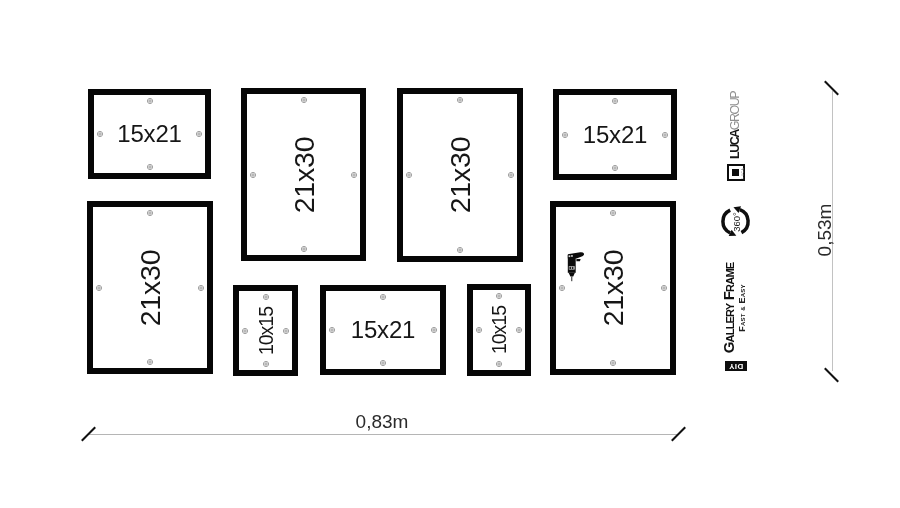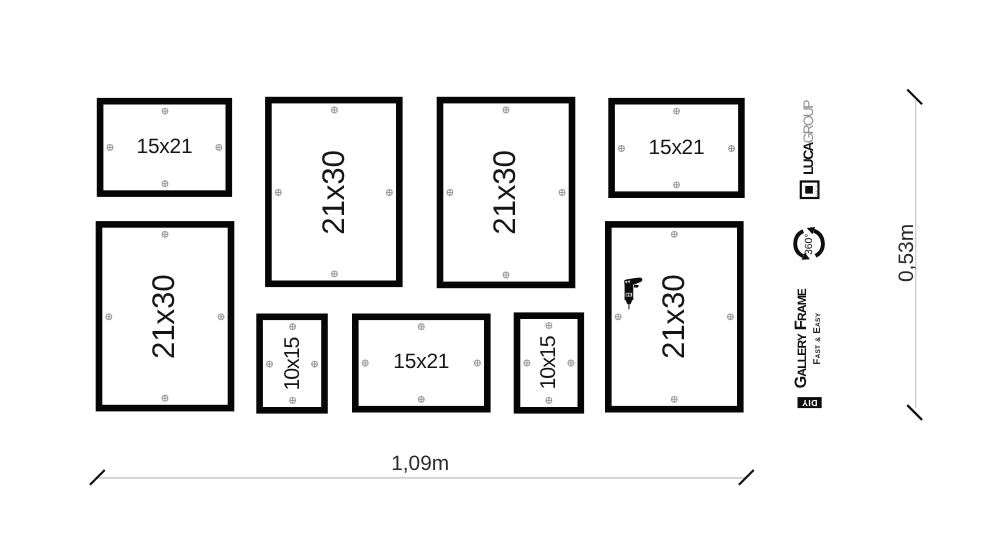--- a/index.html
+++ b/index.html
@@ -2,21 +2,21 @@
 <html><head>
 <meta charset="utf-8">
 <style>
 html,body{margin:0;padding:0}
 body{width:900px;height:508px;background:#ffffff;position:relative;overflow:hidden;
      font-family:"Liberation Sans",sans-serif}
 .frame{position:absolute;box-sizing:border-box;border:6px solid #060606;background:#fff}
 .lbl{position:absolute;top:50%;left:50%;color:#161616;white-space:nowrap}
 .lbl-h{transform:translate(-50%,-50%)}
 .lbl-v{transform:translate(-50%,-50%) rotate(-90deg)}
-.s18{font-size:19px;letter-spacing:-0.2px}
+.s18{font-size:24px;letter-spacing:-0.2px}
 .s27{font-size:28.5px;letter-spacing:-0.2px}
 .s17{font-size:19.5px;letter-spacing:-1px}
 .screw{position:absolute}
 .drill{position:absolute;left:11px;top:44.5px}
 .dimtext{position:absolute;color:#2b2b2b;font-size:19px;text-align:center}
 .tick{position:absolute;width:19px;height:0;border-top:2.9px solid #111}
 </style>
 </head>
 <body>
 
@@ -285,21 +285,21 @@
   <path d="M 17.34 30.79 L 9.7 31.09 L 12.65 24.75 Z" fill="#0e0e0e"></path>
   <text x="17" y="17" font-size="9.5" fill="#161616" text-anchor="middle" font-family="Liberation Sans" transform="rotate(-90 17 17)" dominant-baseline="central">360°</text>
 </svg>
 
 <div style="position:absolute;left:88px;top:434px;width:590px;height:1.2px;background:#b5b5b5"></div>
 
 <div class="tick" style="left:78.5px;top:433.2px;transform:rotate(-45deg)"></div>
 
 <div class="tick" style="left:668.5px;top:433.2px;transform:rotate(-45deg)"></div>
 
-<div class="dimtext" style="left:342px;top:411px;width:80px">1,09m</div>
+<div class="dimtext" style="left:342px;top:411px;width:80px">0,83m</div>
 
 <div style="position:absolute;left:831.5px;top:91px;width:1.5px;height:280px;background:#c2c2c2"></div>
 
 <div class="tick" style="left:822px;top:86.5px;transform:rotate(45deg)"></div>
 
 <div class="tick" style="left:822px;top:374px;transform:rotate(45deg)"></div>
 
 <div class="dimtext" style="left:784.5px;top:219px;width:80px;transform:rotate(-90deg)">0,53m</div>
 
 </body></html>

